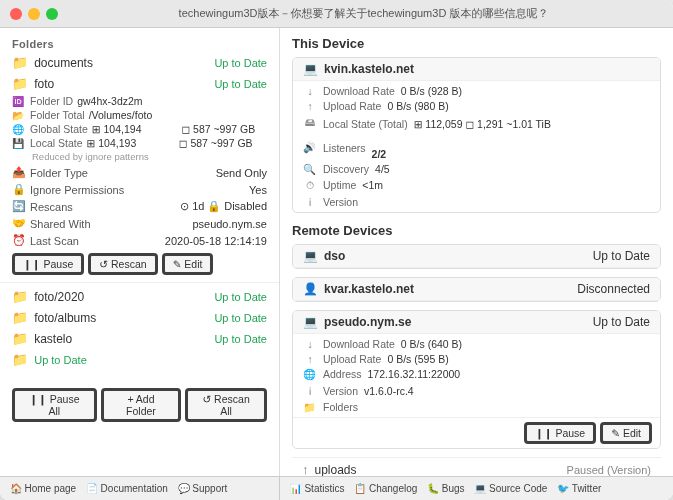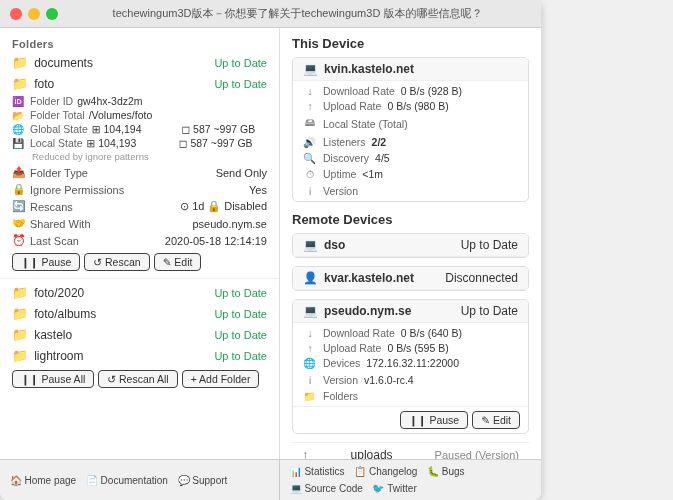--- a/index.html
+++ b/index.html
@@ -6,21 +6,21 @@
     body {
       font-family: -apple-system, BlinkMacSystemFont, 'Segoe UI', sans-serif;
       font-size: 12px;
       background: #f0f0f0;
       color: #333;
       width: 673px;
       height: 500px;
       overflow: hidden;
     }
     .window {
-      width: 541px;
+      width: 673px;
       height: 500px;
       background: #fff;
       border-radius: 8px;
       overflow: hidden;
       display: flex;
       flex-direction: column;
       box-shadow: 0 2px 10px rgba(0,0,0,0.2);
     }
     .titlebar {
       background: #e8e8e8;
@@ -141,21 +141,21 @@
       text-align: right;
     }
     .bottom-buttons {
       display: flex;
       align-items: center;
       padding: 4px 12px;
       gap: 4px;
     }
     .btn {
       background: #f5f5f5;
-      border: 1px solid #404040;
+      border: 3px solid #404040;
       border-radius: 4px;
       padding: 2px 8px;
       font-size: 10.5px;
       cursor: pointer;
       color: #333;
     }
     
     .right-panel {
       flex: 1;
       display: flex;
@@ -211,20 +211,21 @@
     .device-meta-row .dm-label {
       color: #666;
       flex-shrink: 0;
     }
     .device-meta-row .dm-value {
       color: #333;
     }
     .listeners-count {
       color: #22a355;
       font-weight: 600;
+      margin-top: 12px;
     }
     
     .remote-device-item {
       border: 1px solid #ddd;
       border-radius: 5px;
       margin-bottom: 8px;
       overflow: hidden;
     }
     .remote-header {
       background: #f7f7f7;
@@ -286,21 +287,21 @@
       white-space: nowrap;
     }
     .uploads-row {
       display: flex;
       align-items: center;
       padding: 4px 10px;
       gap: 6px;
       border-top: 1px solid #eee;
     }
     .uploads-icon { font-size: 13px; color: #777; }
-    .uploads-name { flex: 1; font-weight: 500; font-size: 12px; text-align: center; }
+    .uploads-name { flex: 1; font-weight: 500; font-size: 12px; }
     .uploads-status { font-size: 11px; color: #888; }
   </style>
 </head>
 <body>
 
 <div class="window">
 
   <div class="titlebar">
     <span class="traffic-light red"></span>
     <span class="traffic-light yellow"></span>
@@ -395,28 +396,27 @@
           <span class="folder-name">foto/albums</span>
           <span class="status-green">Up to Date</span>
         </div>
         <div class="folder-row">
           <span class="folder-icon">📁</span>
           <span class="folder-name">kastelo</span>
           <span class="status-green">Up to Date</span>
         </div>
         <div class="folder-row">
           <span class="folder-icon">📁</span>
-          <span class="folder-name">lightroom</span>
           <span class="status-green">Up to Date</span>
         </div>
 
-        <div class="bottom-buttons" style="margin-top: 0;">
+        <div class="bottom-buttons" style="margin-top: 14px;">
           <button class="btn">❙❙ Pause All</button>
+          <button class="btn">+ Add Folder</button>
           <button class="btn">↺ Rescan All</button>
-          <button class="btn">+ Add Folder</button>
         </div>
 
       </div>
     </div>
 
     <div class="right-panel">
       <div class="right-scroll">
 
         <div class="right-section-title">This Device</div>
         <div class="device-block">
@@ -431,20 +431,21 @@
               <span class="dm-value">0 B/s (928 B)</span>
             </div>
             <div class="device-meta-row">
               <span class="dm-icon">↑</span>
               <span class="dm-label">Upload Rate</span>
               <span class="dm-value">0 B/s (980 B)</span>
             </div>
             <div class="device-meta-row">
               <span class="dm-icon">🖴</span>
               <span class="dm-label">Local State (Total)</span>
+              <span class="dm-value">⊞ 112,059  ◻ 1,291  ~1.01 TiB</span>
             </div>
             <div class="device-meta-row">
               <span class="dm-icon">🔊</span>
               <span class="dm-label">Listeners</span>
               <span class="dm-value listeners-count">2/2</span>
             </div>
             <div class="device-meta-row">
               <span class="dm-icon">🔍</span>
               <span class="dm-label">Discovery</span>
               <span class="dm-value">4/5</span>
@@ -491,21 +492,21 @@
               <span class="dm-label">Download Rate</span>
               <span class="dm-value">0 B/s (640 B)</span>
             </div>
             <div class="device-meta-row">
               <span class="dm-icon">↑</span>
               <span class="dm-label">Upload Rate</span>
               <span class="dm-value">0 B/s (595 B)</span>
             </div>
             <div class="device-meta-row">
               <span class="dm-icon">🌐</span>
-              <span class="dm-label">Devices</span>
+              <span class="dm-label">Address</span>
               <span class="dm-value">172.16.32.11:22000</span>
             </div>
             <div class="device-meta-row">
               <span class="dm-icon">ℹ</span>
               <span class="dm-label">Version</span>
               <span class="dm-value">v1.6.0-rc.4</span>
             </div>
             <div class="device-meta-row">
               <span class="dm-icon">📁</span>
               <span class="dm-label">Folders</span>

